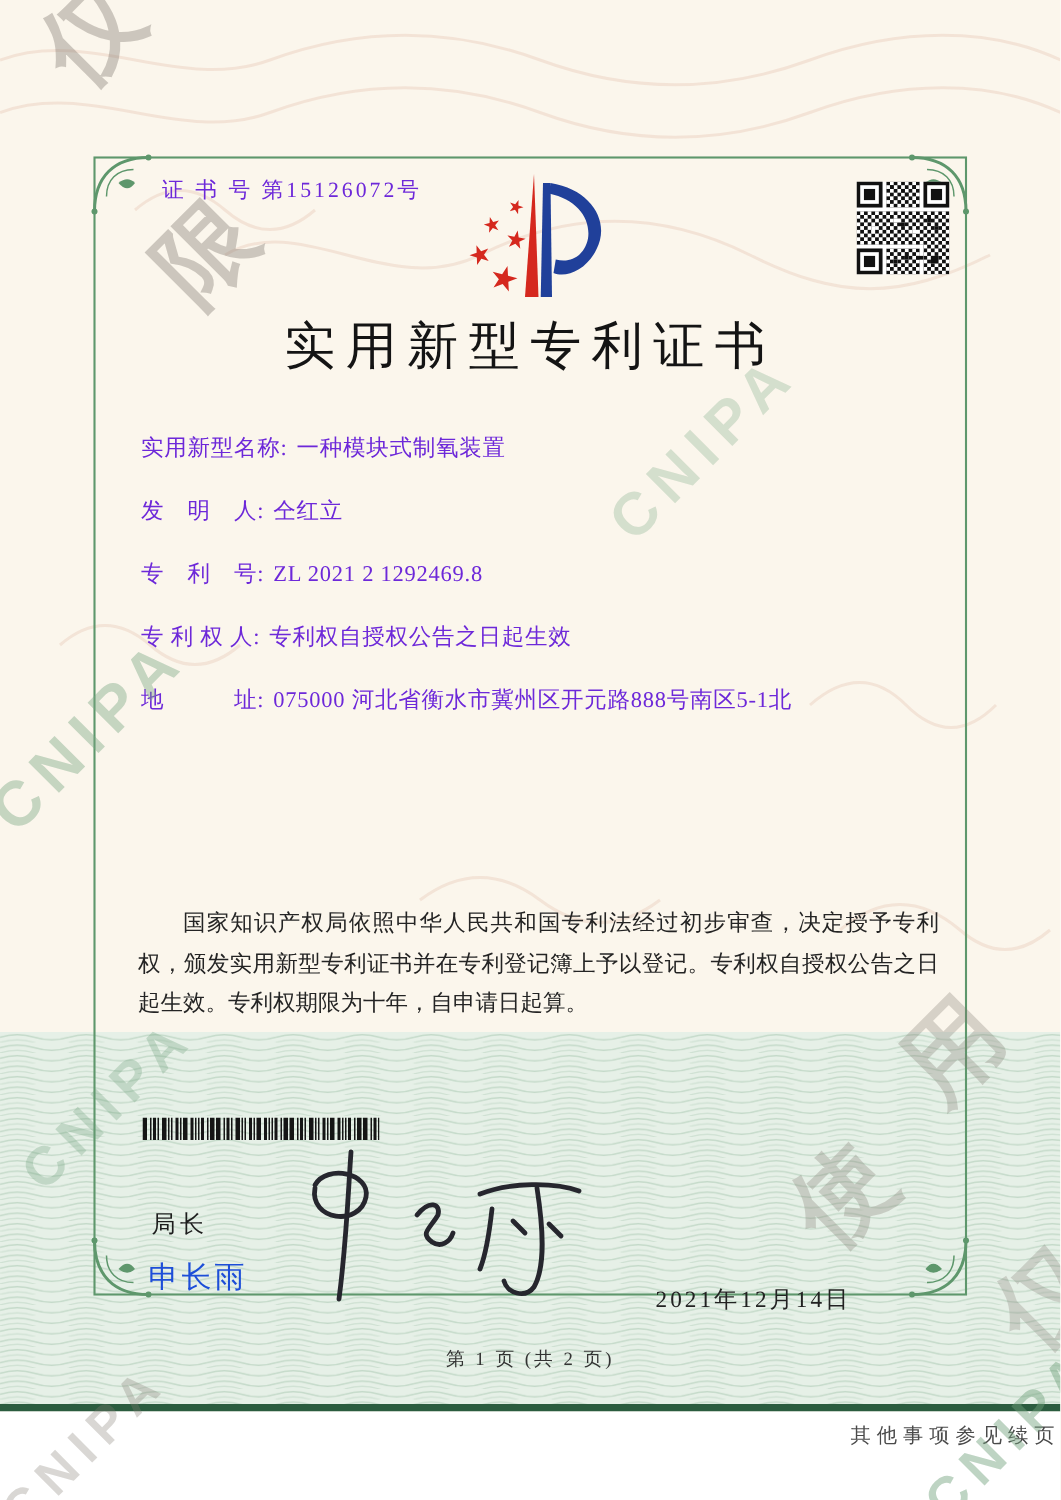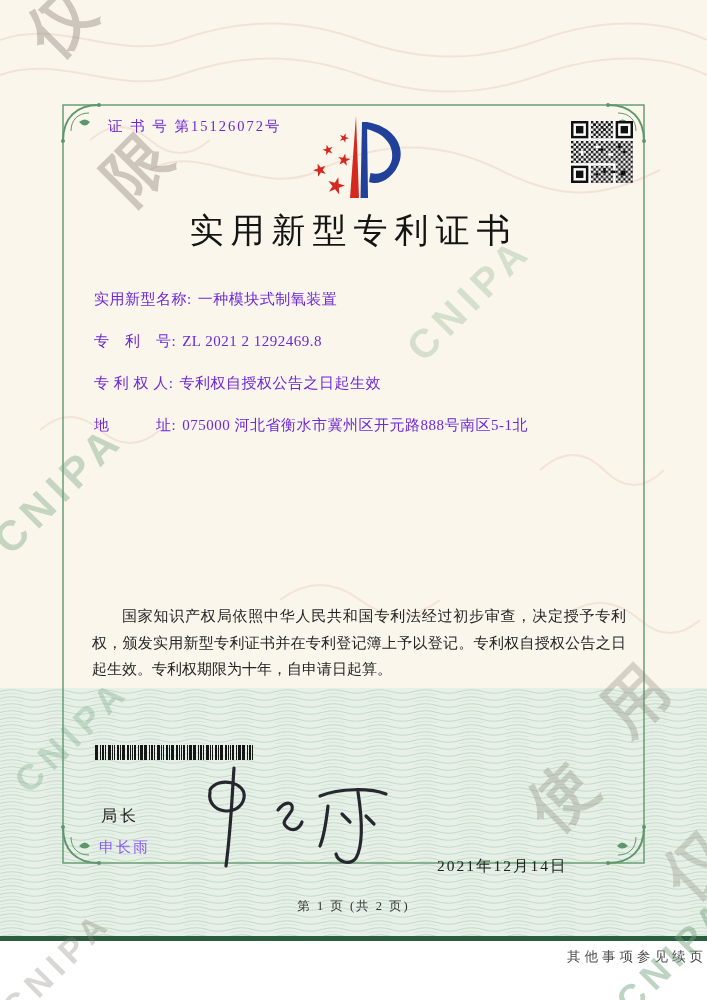--- a/index.html
+++ b/index.html
@@ -41,22 +41,22 @@
       color:#6d28d9; letter-spacing:0.5px; z-index:3;}
   .frow{margin-bottom:25px; line-height:17px; white-space:nowrap;}
   .frow .val{margin-left:6px;}
   .pair2{margin-left:56px;}
   .body-text{position:absolute; left:92px; top:578px; width:534px; font-size:15px;
       line-height:26.5px; color:#242424; text-align:justify; z-index:3;margin-top:25px;}
   .body-text p{margin:0; text-indent:2em;}
   .barcode{position:absolute; left:95px; top:745px; z-index:3;}
   .issuer-title{position:absolute; left:101px; top:806px; font-size:16px;
       letter-spacing:3px; color:#1d1d1d; z-index:3;}
-  .issuer-name{position:absolute; left:99px; top:838px; font-size:15px;
-      letter-spacing:2px; color:#8b5cf6; z-index:3;}
+  .issuer-name{position:absolute; left:99px; top:838px; font-size:20px;
+      letter-spacing:2px; color:#1d4ed8; z-index:3;}
   .sig{position:absolute; left:182px; top:762px; z-index:3;}
   .issue-date{position:absolute; left:437px; top:856px; font-size:15.5px;
       letter-spacing:2px; color:#222; z-index:3;}
   .page-info{position:absolute; left:0; right:0; top:898px; text-align:center;
       font-size:12.5px; letter-spacing:2px; color:#333; z-index:3;}
   .footer-note{position:absolute; left:0; right:0; top:948px; text-align:right;
       font-size:13.5px; letter-spacing:4px; color:#4a4a4a; z-index:3;}
 </style>
 </head>
 <body>
@@ -183,20 +183,23 @@
     </svg>
   </div>
 
   <h1 class="title">实用新型专利证书</h1>
 
   <div class="fields">
     <div class="frow">
       <span class="lbl">实用新型名称:</span><span class="val">一种模块式制氧装置</span>
     </div>
     <div class="frow">
+      <span class="lbl">发　明　人:</span><span class="val">仝红立</span>
+    </div>
+    <div class="frow">
       <span class="lbl">专　利　号:</span><span class="val">ZL 2021 2 1292469.8</span>
     </div>
     <div class="frow">
       <span class="lbl">专 利 权 人:</span><span class="val">专利权自授权公告之日起生效</span>
     </div>
     <div class="frow">
       <span class="lbl">地　　　址:</span><span class="val">075000 河北省衡水市冀州区开元路888号南区5-1北</span>
     </div>
   </div>
 

